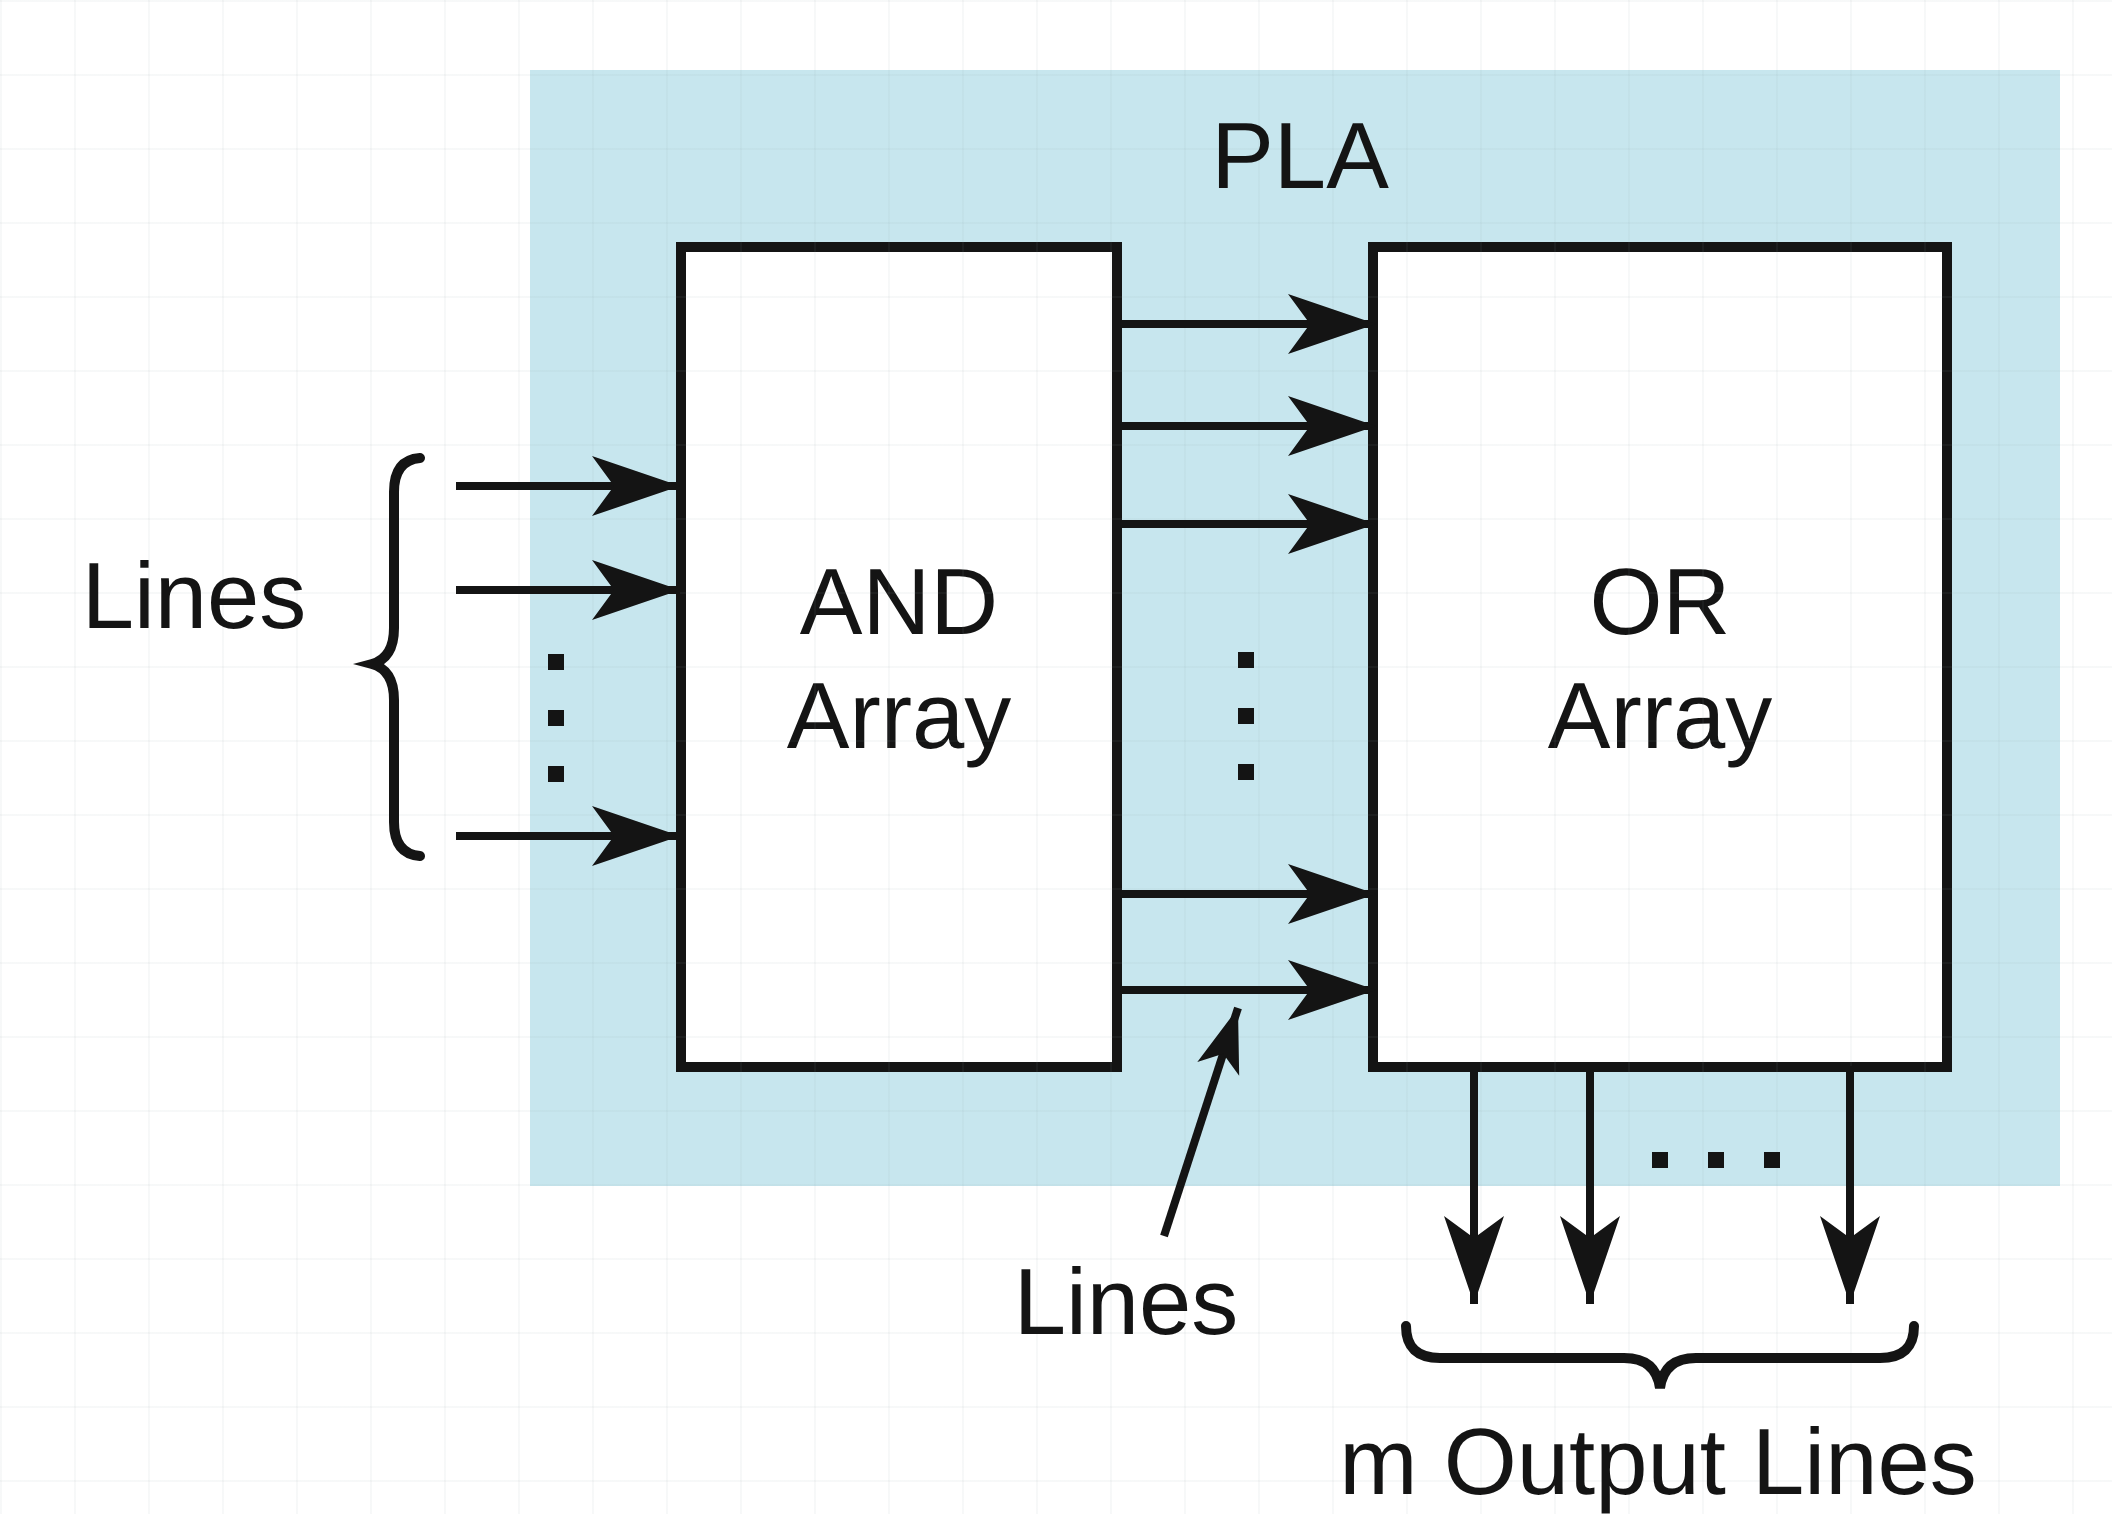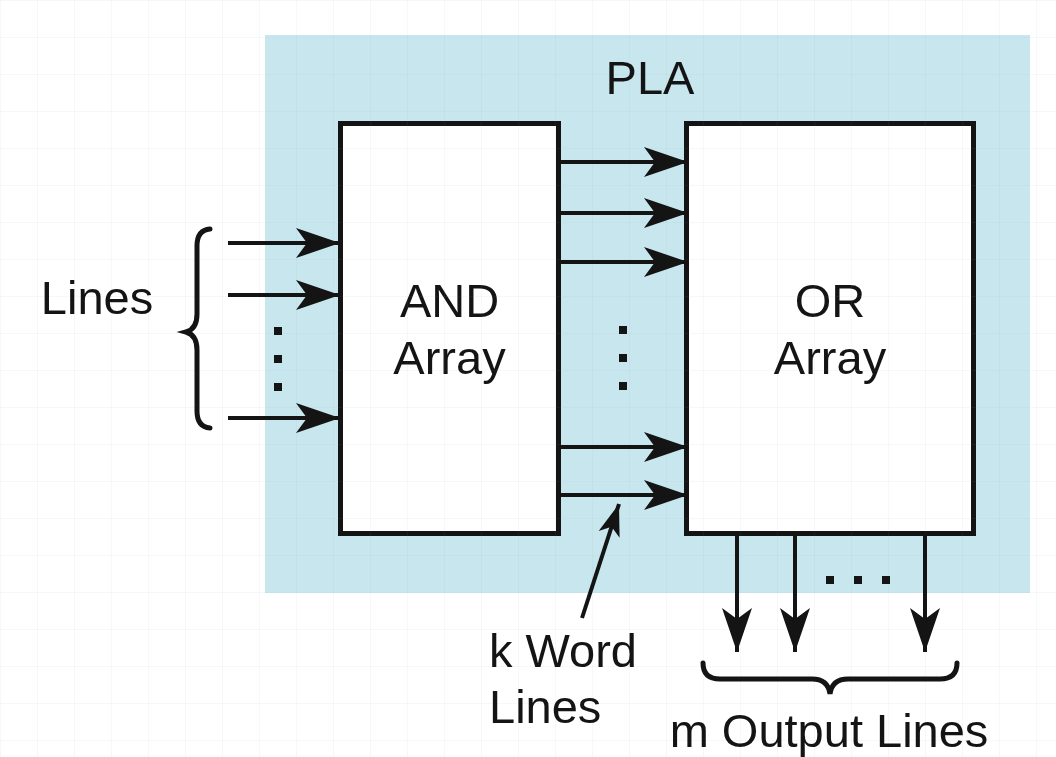--- a/index.html
+++ b/index.html
@@ -50,21 +50,21 @@
   .overlay-svg {
     position: absolute;
     left: 0; top: 0;
     width: 1056px; height: 757px;
     z-index: 4;
   }
   .lbl {
     position: absolute;
     font-size: 47px;
     line-height: 56px;
-    text-align: left;
+    text-align: center;
     white-space: nowrap;
     transform: translateX(-50%);
     z-index: 5;
   }
   .box-lbl {
     font-size: 47px;
     line-height: 57px;
     text-align: center;
     white-space: nowrap;
   }
@@ -151,19 +151,18 @@
     <path d="M703,663 Q703,679 720,679 L812,679 Q828,679 830,694 Q832,679 848,679 L940,679 Q957,679 957,663" fill="none" stroke="#141414" stroke-width="5" stroke-linecap="round"></path>
   </svg>
 
   <div class="lbl" id="pla-title">PLA</div>
 
   <div class="lbl" id="input-label">
     <div>Lines</div>
   </div>
 
   <div class="lbl" id="word-label">
-    <div>k Word</div>
     <div>Lines</div>
   </div>
 
   <div class="lbl" id="output-label">m Output Lines</div>
 
 </div>
 
 </body></html>

